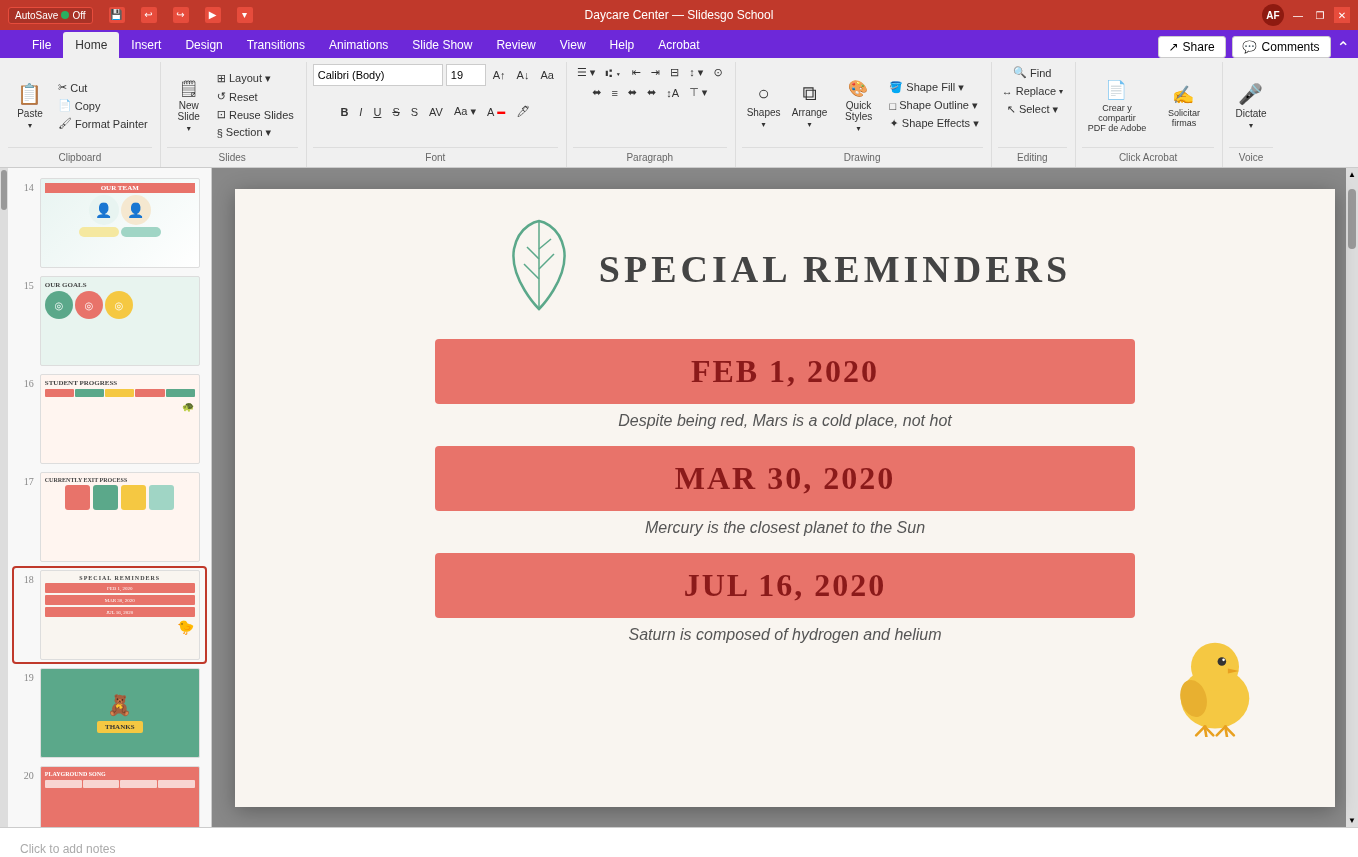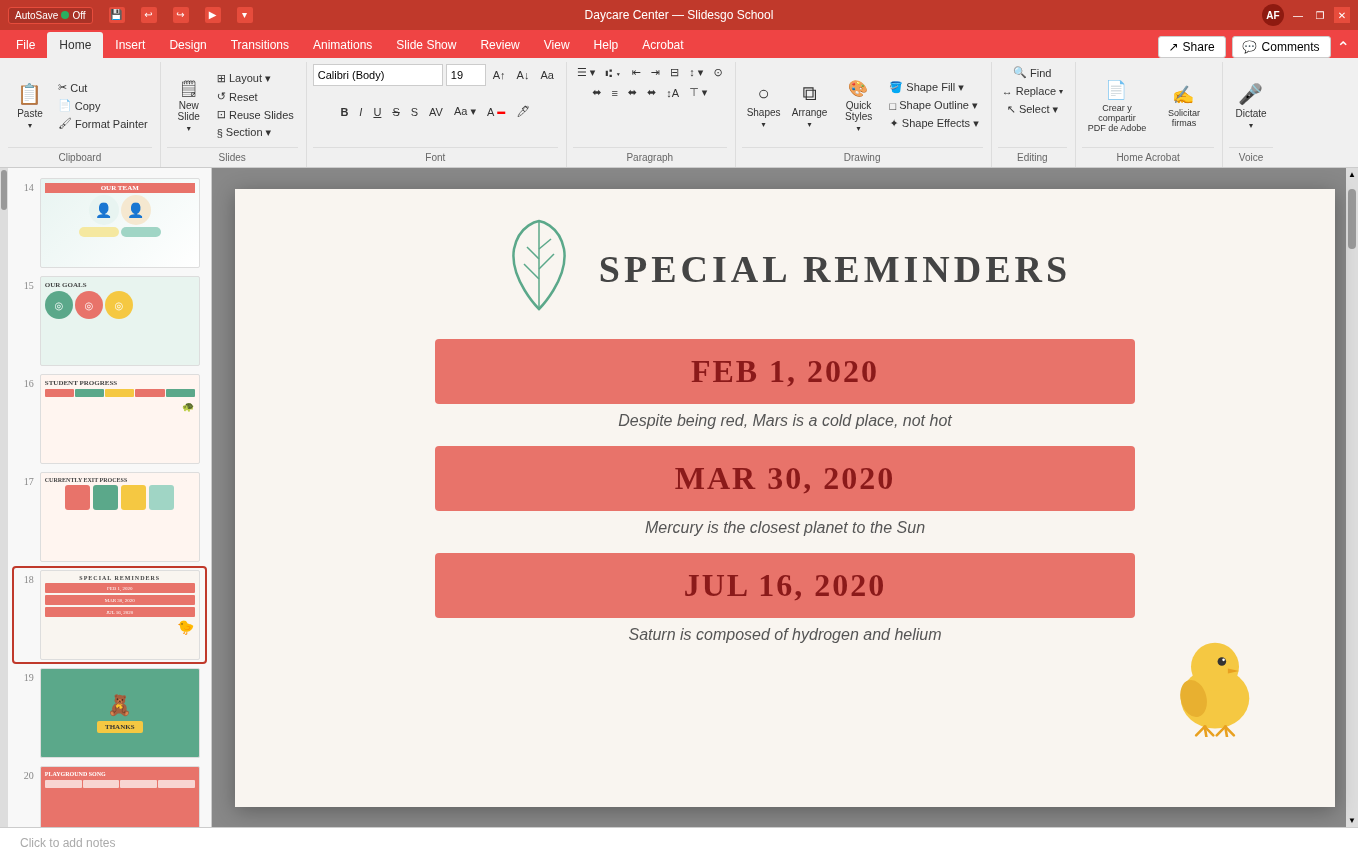--- a/index.html
+++ b/index.html
@@ -21,24 +21,24 @@
     .autosave-btn { background: #a93226; border: 1px solid #e74c3c; color: white; font-size: 10px; padding: 2px 6px; border-radius: 3px; cursor: pointer; display: flex; align-items: center; gap: 3px; }
     .autosave-dot { width: 8px; height: 8px; background: #27ae60; border-radius: 50%; }
     .title-icon { width: 16px; height: 16px; background: #e74c3c; border-radius: 2px; cursor: pointer; display: flex; align-items: center; justify-content: center; font-size: 10px; }
     .win-btn { width: 16px; height: 16px; cursor: pointer; display: flex; align-items: center; justify-content: center; font-size: 10px; color: white; }
     .win-btn.close { background: #e74c3c; }
     .title-user { background: #8e1a10; border-radius: 50%; width: 22px; height: 22px; display: flex; align-items: center; justify-content: center; font-size: 10px; font-weight: bold; color: white; }
 
     
     .ribbon-tabs {
       height: 28px;
-      background: #ef4444;
+      background: #6d28d9;
       display: flex;
       align-items: flex-end;
-      padding-left: 4px;
+      padding-left: 20px;
     }
     .ribbon-tab {
       padding: 4px 12px;
       font-size: 12px;
       color: white;
       cursor: pointer;
       border-radius: 3px 3px 0 0;
       height: 26px;
       display: flex;
       align-items: center;
@@ -245,22 +245,22 @@
     }
     
     .chick-img { position: absolute; right: 60px; bottom: 70px; width: 120px; height: 120px; }
 
     
     .notes-bar {
       height: 30px;
       background: white;
       border-top: 1px solid #ccc;
       display: flex;
-      align-items: center;
-      padding: 0 20px;
+      align-items: flex-start;
+      padding: 14px 20px;
       font-size: 12px;
       color: #888;
     }
     .notes-area-text { flex: 1; cursor: text; }
 
     
     .slides-panel::-webkit-scrollbar { width: 6px; }
     .slides-panel::-webkit-scrollbar-thumb { background: #bbb; border-radius: 3px; }
 
     
@@ -500,21 +500,21 @@
     <div class="ribbon-buttons">
       <div class="ribbon-btn-large" style="width:70px;">
         <span class="icon" style="font-size:18px;">📄</span>
         <span style="font-size:9px;">Crear y compartir<br>PDF de Adobe</span>
       </div>
       <div class="ribbon-btn-large" style="width:60px;">
         <span class="icon" style="font-size:18px;">✍</span>
         <span style="font-size:9px;">Solicitar<br>firmas</span>
       </div>
     </div>
-    <div class="ribbon-group-label">Home Acrobat</div>
+    <div class="ribbon-group-label">Click Acrobat</div>
   </div>
 
   <div class="ribbon-group">
     <div class="ribbon-buttons">
       <div class="ribbon-btn-large">
         <span class="icon">🎤</span>
         <span>Dictate</span>
         <span style="font-size:8px;">▾</span>
       </div>
     </div>

